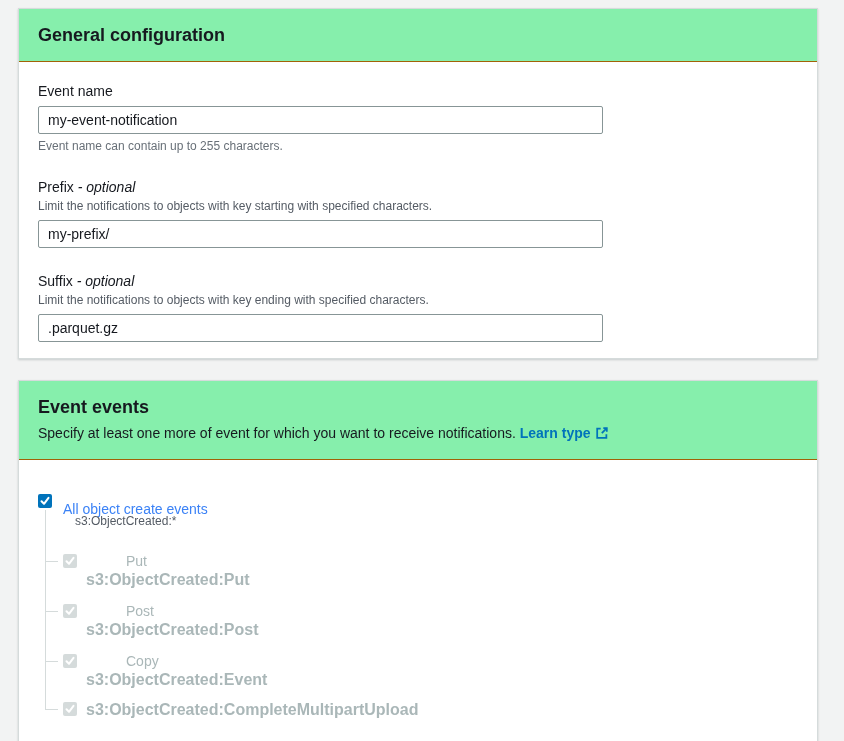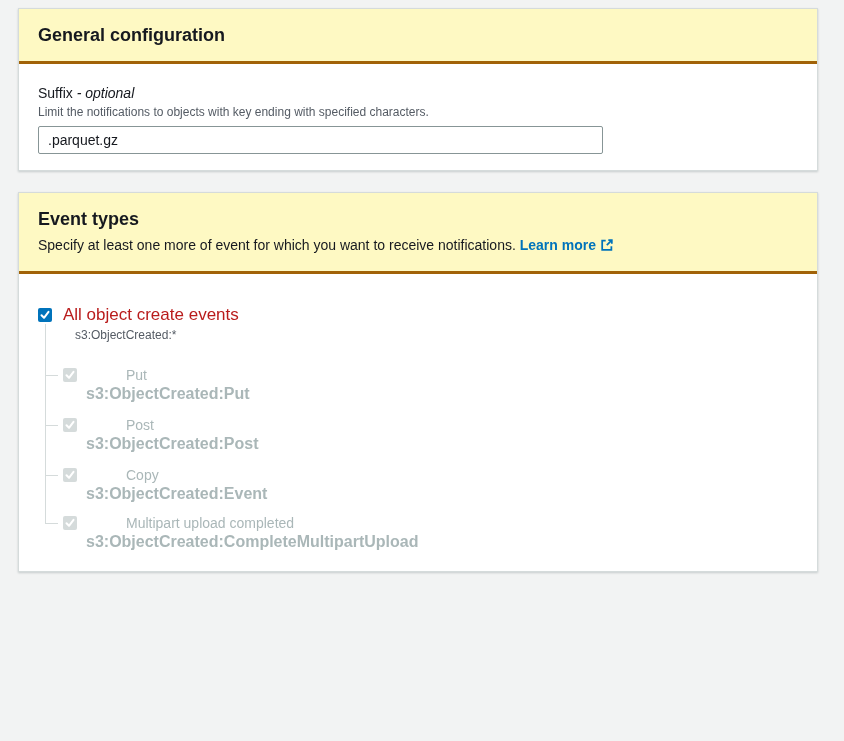--- a/index.html
+++ b/index.html
@@ -14,22 +14,22 @@
 
   
   .card {
     width: 800px; margin-left: 18px;
     background: #ffffff;
     border: 1px solid #d5dbdb;
     box-shadow: 0 1px 2px rgba(0,28,36,0.18);
   }
   .card-events { margin-top: 21px; height: 380px; }
   .card-header {
-    background: #fef9c3;
-    border-bottom: 3px solid #a16207;
+    background: #86efac;
+    border-bottom: 1px solid #a16207;
     padding: 15px 19px;
   }
   .card-events .card-header { padding: 15px 19px 17px 19px; }
   .card-title {
     margin: 0; font-size: 18px; line-height: 22px;
     font-weight: 700; color: #16191f;
   }
   .header-desc {
     margin-top: 6px; font-size: 14px; line-height: 18px; color: #16191f;
   }
@@ -63,21 +63,21 @@
   .checkbox {
     width: 14px; height: 14px; border-radius: 2px; flex: none;
     display: inline-flex; align-items: center; justify-content: center;
   }
   .checkbox.checked { background: #0073bb; }
   .checkbox.disabled { background: #d5dbdb; }
   .checkbox svg { display: block; }
 
   .parent-row { position: absolute; left: 19px; top: 31px; display: flex; align-items: flex-start; }
   .parent-row .checkbox { margin-top: 3px; cursor: pointer; }
-  .parent-label { margin-left: 11px; font-size: 17px; line-height: 20px; color: #b91c1c; }
+  .parent-label { margin-left: 11px; font-size: 14px; line-height: 20px; color: #3b82f6; margin-top: 8px; }
   .parent-sub {
     position: absolute; left: 56px; top: 53px;
     font-size: 12px; line-height: 16px; font-weight: 400; color: #545b64;
   }
 
   .tree-vline { position: absolute; left: 26px; top: 50px; width: 1px; height: 199px; background: #d5dbdb; }
   .tree-tick  { position: absolute; left: 26px; width: 13px; height: 1px; background: #d5dbdb; }
   .t1 { top: 101px; } .t2 { top: 151px; } .t3 { top: 201px; } .t4 { top: 249px; }
 
   .child-row { position: absolute; left: 44px; display: flex; align-items: flex-start; }
@@ -91,41 +91,59 @@
 <body>
 
 <div class="page">
 
   <section class="card">
     <header class="card-header">
       <h2 class="card-title">General configuration</h2>
     </header>
     <div class="card-body">
 
-
+      <div class="field">
+        <label class="field-label">
+          <span>Event name</span>
+          
+        </label>
+
+        <input type="text" class="text-input" value="my-event-notification" style="">
+        <div class="field-helper">Event name can contain up to 255 characters.</div>
+      </div>
+
+      <div class="field">
+        <label class="field-label">
+          <span>Prefix</span>
+          <span class="optional">- optional</span>
+        </label>
+        <div class="field-desc">Limit the notifications to objects with key starting with specified characters.</div>
+        <input type="text" class="text-input" value="my-prefix/" style="">
+
+      </div>
 
       <div class="field">
         <label class="field-label">
           <span>Suffix</span>
           <span class="optional">- optional</span>
         </label>
         <div class="field-desc">Limit the notifications to objects with key ending with specified characters.</div>
         <input type="text" class="text-input" value=".parquet.gz" style="">
 
       </div>
 
     </div>
   </section>
 
   <section class="card card-events">
     <header class="card-header">
-      <h2 class="card-title">Event types</h2>
+      <h2 class="card-title">Event events</h2>
       <div class="header-desc">
         <span>Specify at least one more of event for which you want to receive notifications.</span>
-        <a class="learn-more"><span>Learn more</span><svg class="ext-icon" viewBox="0 0 16 16" fill="none" stroke="#0073bb" stroke-width="2">
+        <a class="learn-more"><span>Learn type</span><svg class="ext-icon" viewBox="0 0 16 16" fill="none" stroke="#0073bb" stroke-width="2">
             <path d="M13 9.5V13.5H2.5V3H6.5"></path>
             <path d="M9.5 2.5H13.5V6.5"></path>
             <path d="M13.2 2.8L7.8 8.2"></path>
           </svg></a>
       </div>
     </header>
 
     <div class="card-body events-body">
 
       <div class="parent-row">
@@ -180,21 +198,20 @@
         </div>
       </div>
 
       <div class="child-row r4">
         <span class="checkbox disabled">
           <svg width="10" height="10" viewBox="0 0 10 10">
             <path d="M1.5 5.2 L4 7.8 L8.5 1.8" fill="none" stroke="#ffffff" stroke-width="2" stroke-linecap="round" stroke-linejoin="round"></path>
           </svg>
         </span>
         <div class="child-text">
-          <div class="child-label">Multipart upload completed</div>
           <div class="child-sub">s3:ObjectCreated:CompleteMultipartUpload</div>
         </div>
       </div>
 
     </div>
   </section>
 
 </div>
 
 </body></html>

